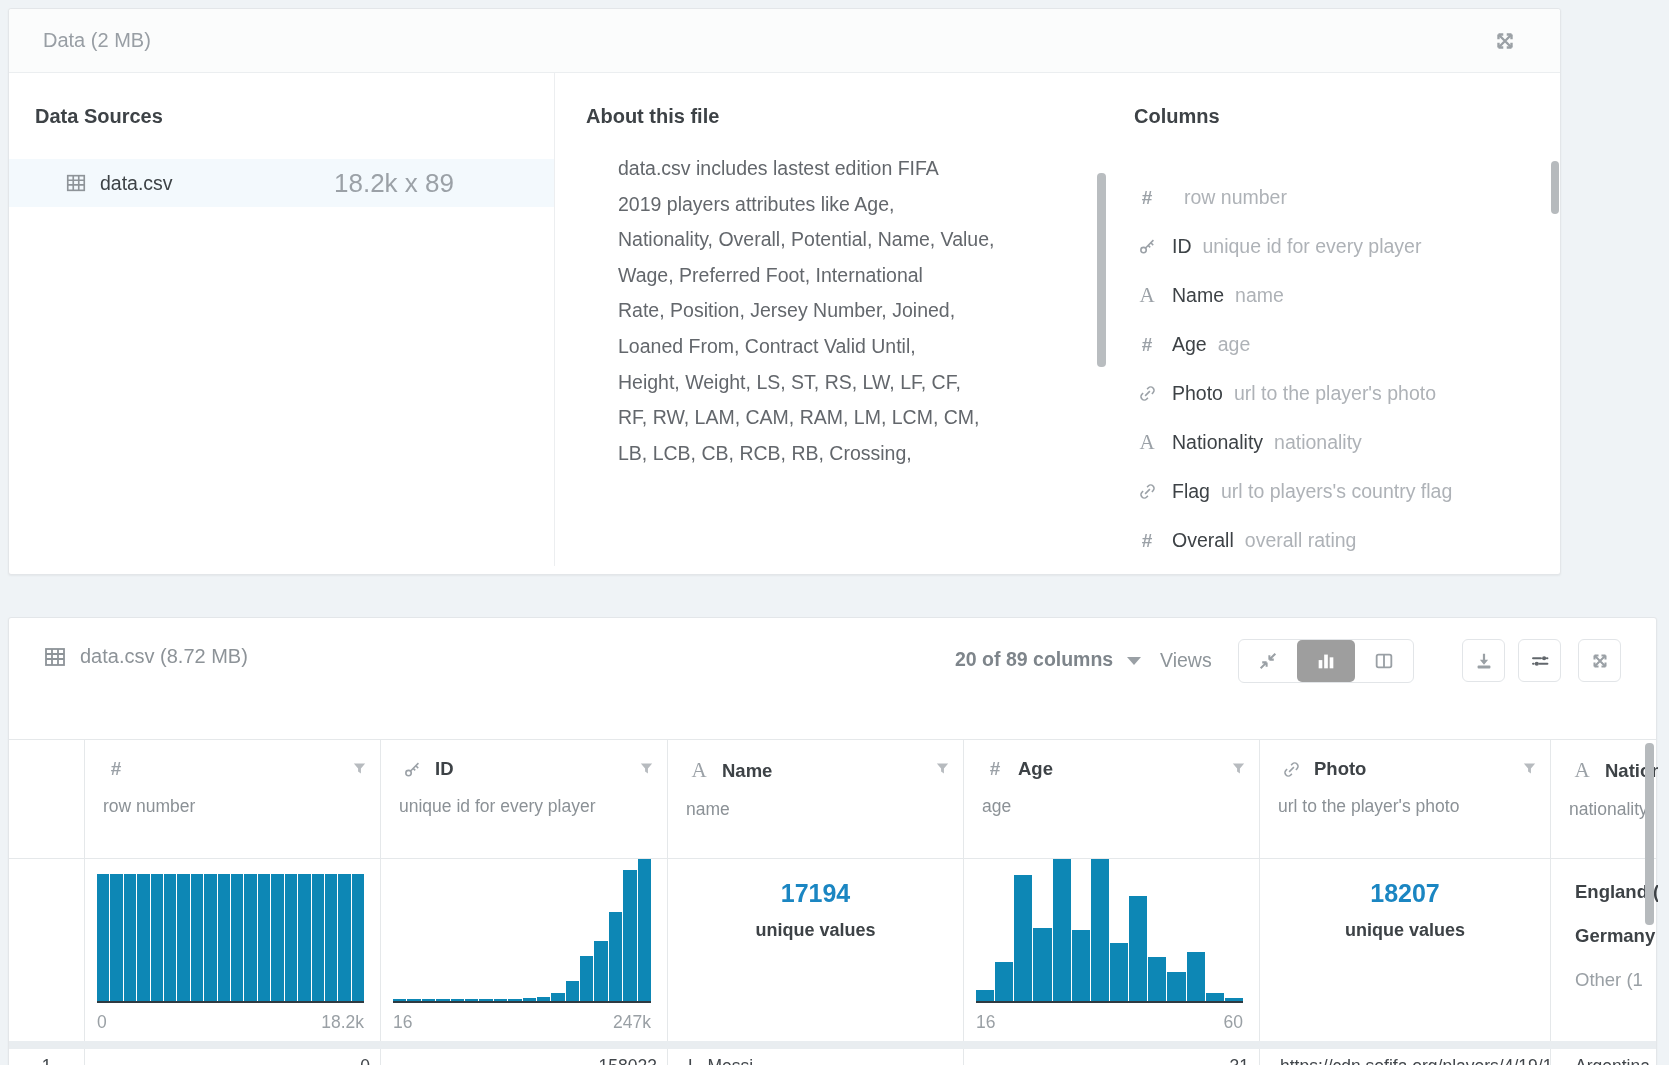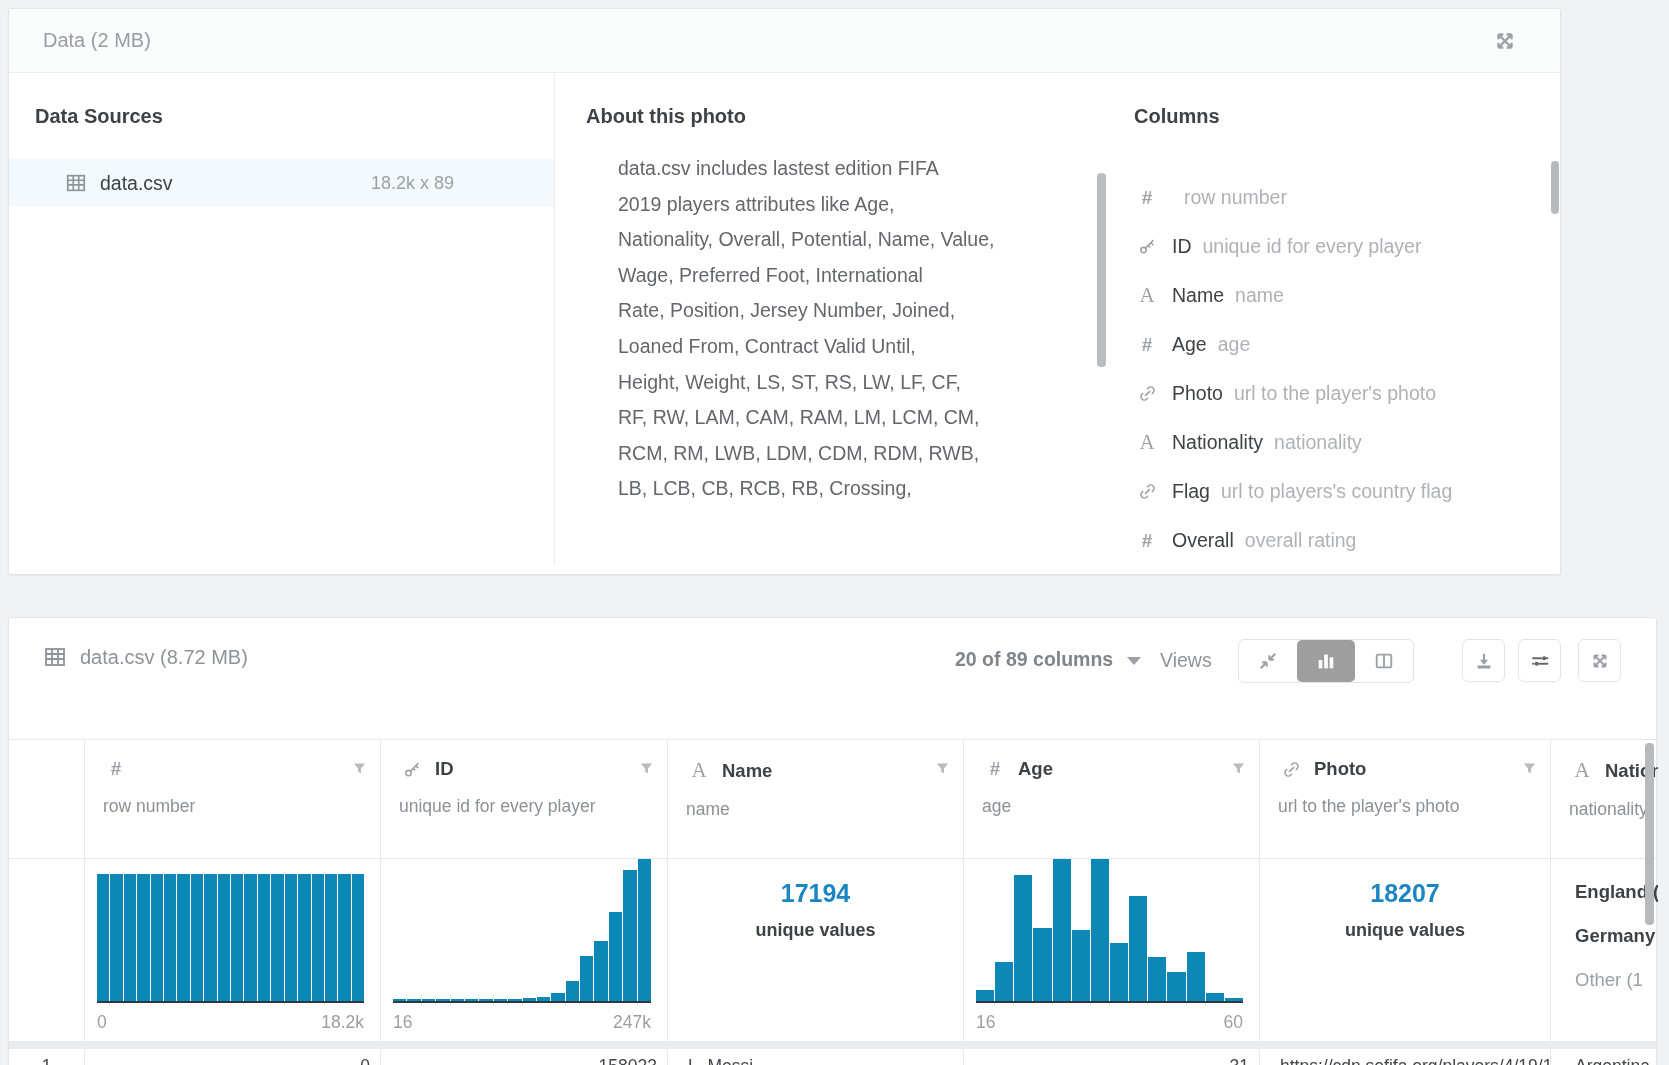--- a/index.html
+++ b/index.html
@@ -17,39 +17,39 @@
   .sec-sources { left:0; width:546px; border-right:1px solid #eceef0; }
   .sec-about   { left:546px; width:551px; }
   .sec-columns { left:1097px; right:0; }
   .sec-h { position:absolute; top:32px; font-size:20px; font-weight:bold; color:#3d4246; }
   .sec-sources .sec-h { left:26px; }
   .sec-about   .sec-h { left:31px; }
   .sec-columns .sec-h { left:28px; }
   .source-row { position:absolute; left:0; right:0; top:86px; height:48px; background:#f3f9fd; display:flex; align-items:center; cursor:pointer; }
   .source-row .gicon { margin-left:56px; width:22px; height:22px; color:#8e9499; }
   .source-name { margin-left:13px; font-size:19.5px; color:#3d4246; }
-  .source-dims { position:absolute; right:100px; font-size:18px; color:#9ba1a7; }
+  .source-dims { position:absolute; right:100px; font-size:26px; color:#9ba1a7; }
   .about-text { position:absolute; left:31px; top:78px; width:432px;margin-left:32px; }
   .about-text div { font-size:19.5px; line-height:35.6px; color:#63676c; white-space:nowrap; }
   .about-scroll { position:absolute; right:0; top:100px; width:9px; height:194px; background:#b9bdc0; border-radius:4px; }
   .c1-scroll { position:absolute; right:1px; top:152px; width:8px; height:53px; background:#b6babd; border-radius:4px; }
   .columns-list { position:absolute; left:28px; top:100px; right:8px; }
   .col-item { height:49px; display:flex; align-items:center; overflow:hidden; white-space:nowrap; }
   .t-icon { width:26px; flex:0 0 26px; text-align:center; color:#9ba1a7; font-size:19px; display:flex; align-items:center; justify-content:center; }
   .t-icon.serif { font-family:"Liberation Serif", serif; font-size:21px; }
   .t-icon.hash { font-weight:bold; }
   .t-icon svg { width:19px; height:19px; }
   .col-name { margin-left:12px; font-size:19.5px; color:#3d4246; }
   .col-name:empty { margin-left:0; }
   .col-desc { margin-left:11px; font-size:19.5px; color:#aeb2b7; }
   .col-item.first .col-desc { margin-left:24px; }
 
   
   #card2 { left:8px; top:617px; width:1649px; height:530px; }
-  .toolbar-left { position:absolute; left:34px; top:27px; display:flex; align-items:center; }
+  .toolbar-left { position:absolute; left:34px; top:27px; display:flex; }
   .toolbar-left .gicon { width:24px; height:24px; color:#8d9398; }
   .c2-title { margin-left:13px; font-size:20px; color:#8d9398; }
   .cols-dd { position:absolute; left:946px; top:30px; display:flex; align-items:center; cursor:pointer; }
   .cols-dd span { font-size:19.5px; font-weight:bold; color:#7e858b; }
   .caret { width:0; height:0; border-left:7px solid transparent; border-right:7px solid transparent; border-top:8px solid #9aa0a5; margin-left:14px; margin-top:3px; }
   .views-lbl { position:absolute; left:1151px; top:31px; font-size:19.5px; color:#8e959a; }
   .btn-group { position:absolute; left:1229px; top:21px; width:176px; height:44px; border:1px solid #e2e5e8; border-radius:6px; background:#fff; display:flex; overflow:hidden; }
   .seg { flex:1; display:flex; align-items:center; justify-content:center; color:#9aa0a5; cursor:pointer; }
   .seg.active { background:#9e9e9e; color:#fff; border-radius:5px; }
   .seg svg { width:22px; height:22px; }
@@ -114,31 +114,30 @@
           <rect x="3" y="4" width="18" height="16"></rect>
             <path d="M3 9 H21 M3 14 H21 M9 4 V20 M15 4 V20"></path>
         </svg>
       </span>
       <span class="source-name">data.csv</span>
       <span class="source-dims">18.2k x 89</span>
     </div>
   </div>
 
   <div class="sec sec-about">
-    <div class="sec-h">About this photo</div>
+    <div class="sec-h">About this file</div>
     <div class="about-text">
       <div>data.csv includes lastest edition FIFA</div>
       <div>2019 players attributes like Age,</div>
       <div>Nationality, Overall, Potential, Name, Value,</div>
       <div>Wage, Preferred Foot, International</div>
       <div>Rate, Position, Jersey Number, Joined,</div>
       <div>Loaned From, Contract Valid Until,</div>
       <div>Height, Weight, LS, ST, RS, LW, LF, CF,</div>
       <div>RF, RW, LAM, CAM, RAM, LM, LCM, CM,</div>
-      <div>RCM, RM, LWB, LDM, CDM, RDM, RWB,</div>
       <div>LB, LCB, CB, RCB, RB, Crossing,</div>
     </div>
     <div class="about-scroll"></div>
   </div>
 
   <div class="sec sec-columns">
     <div class="sec-h">Columns</div>
     <div class="columns-list">
       <div class="col-item first">
         <span class="t-icon hash">#</span>

